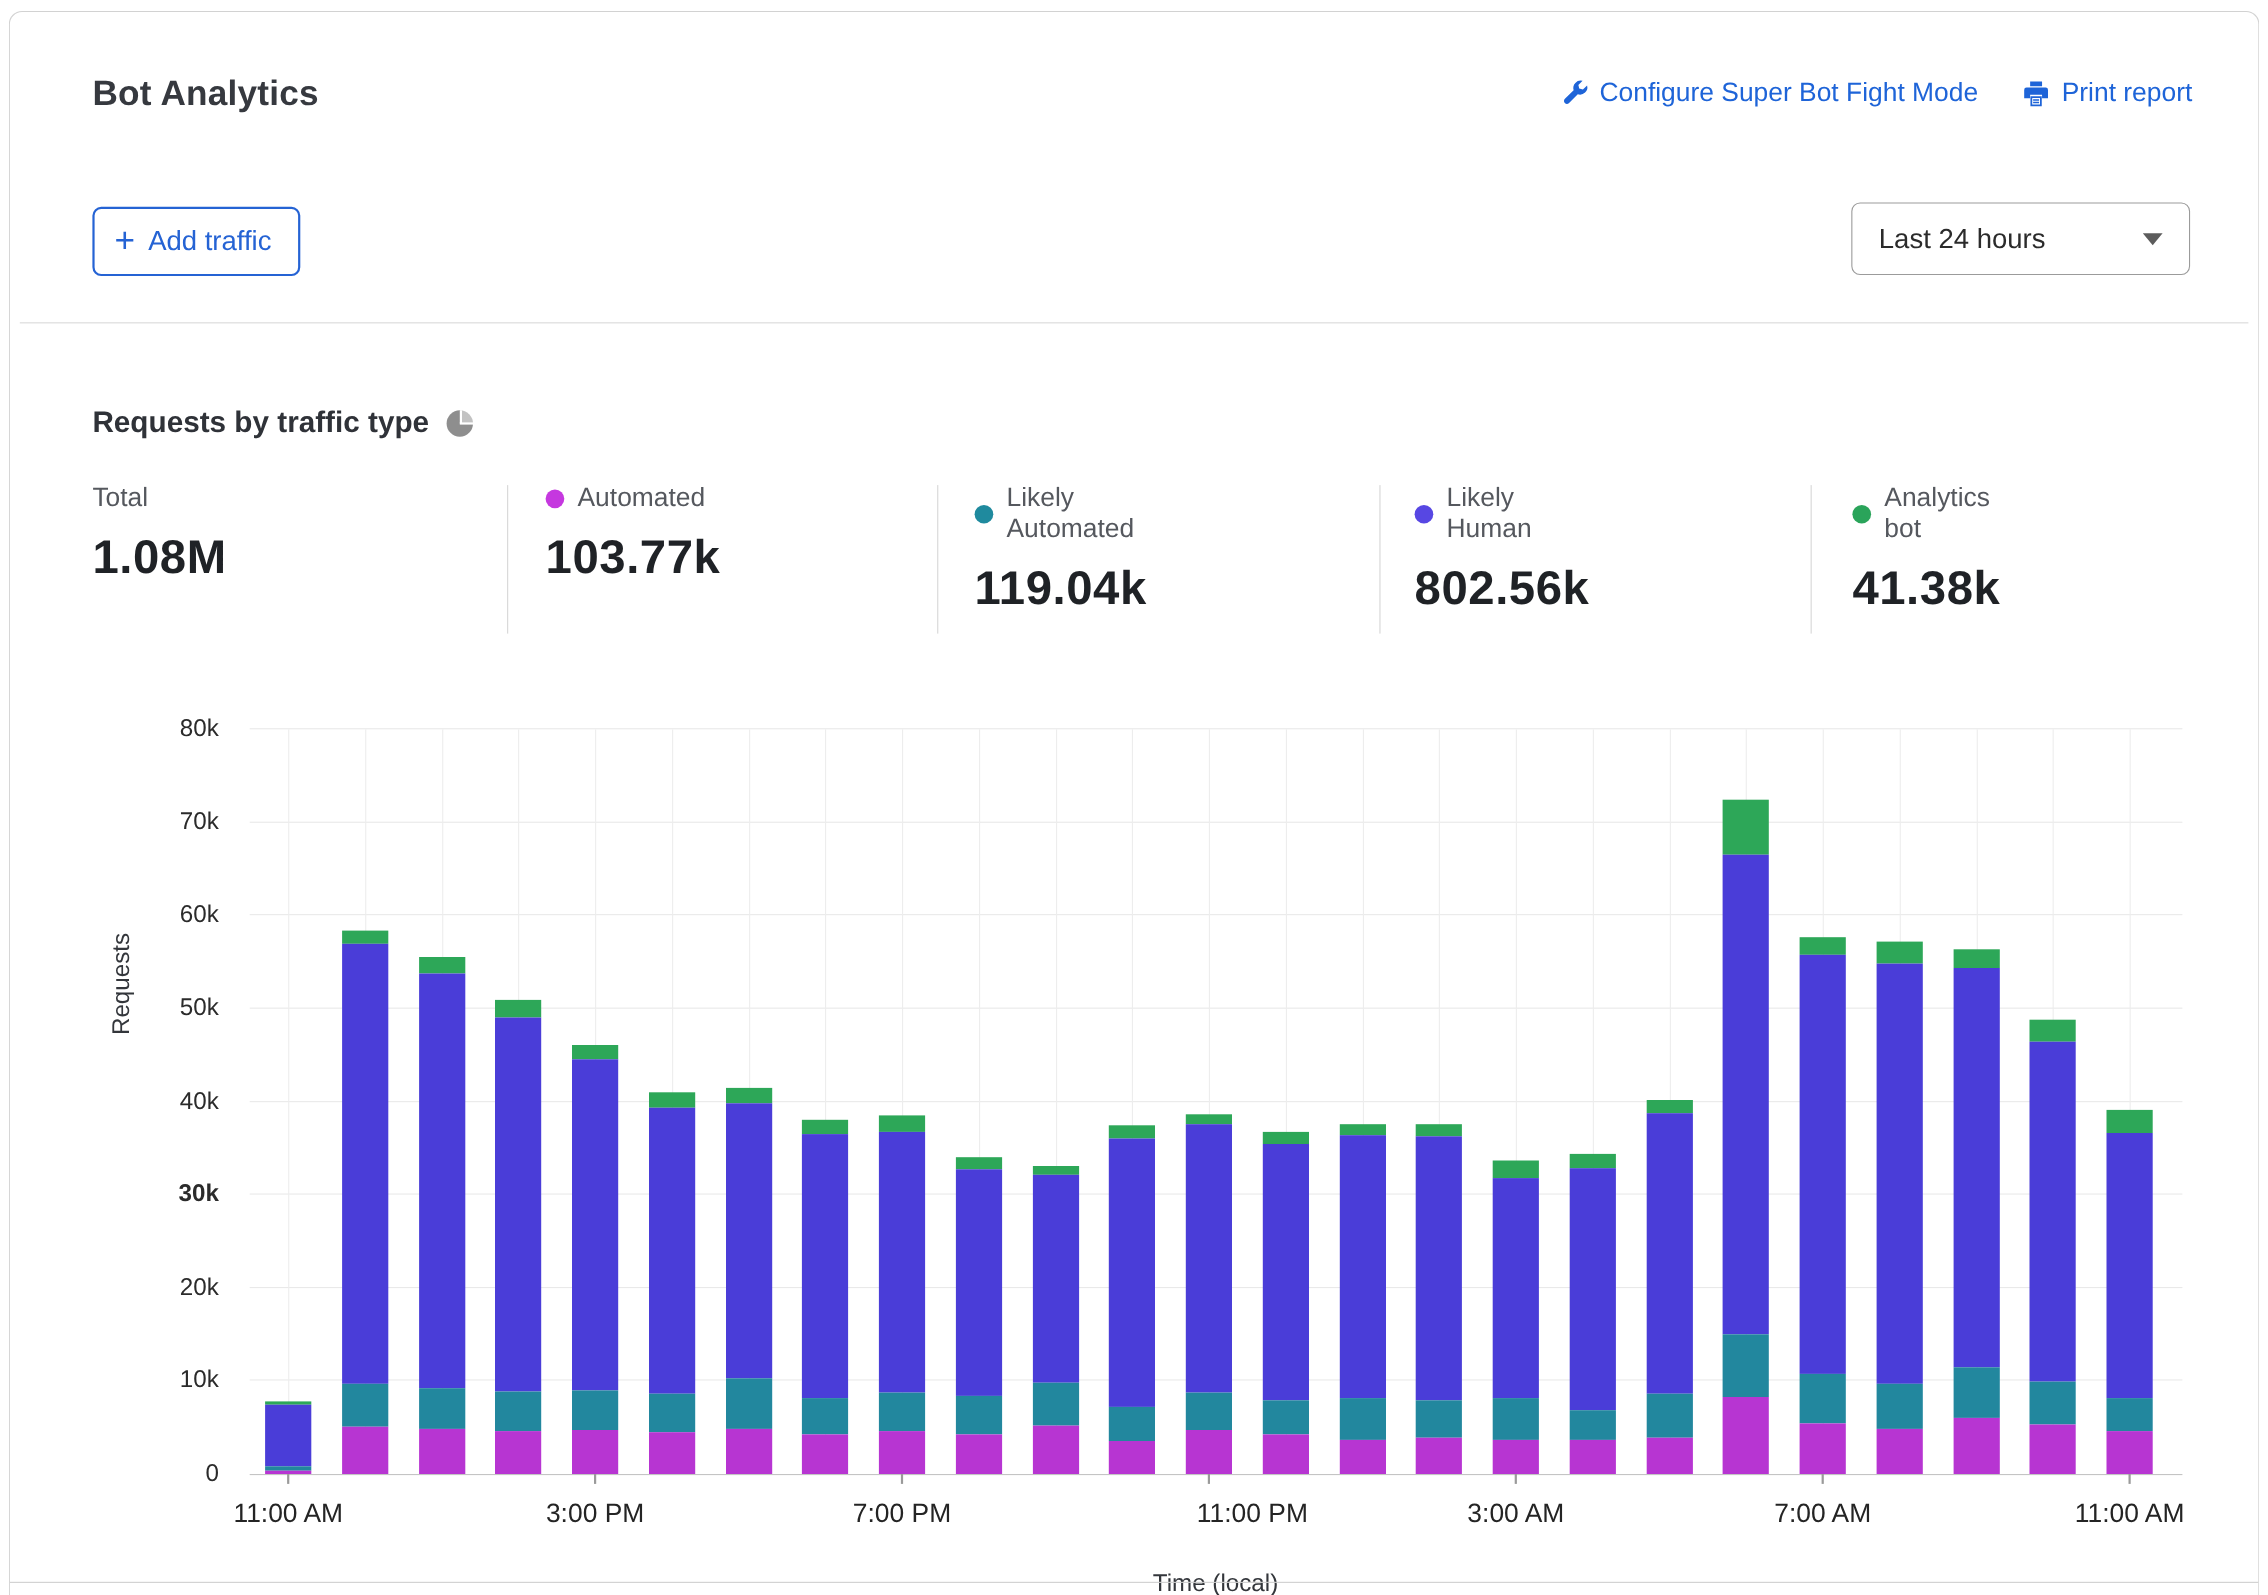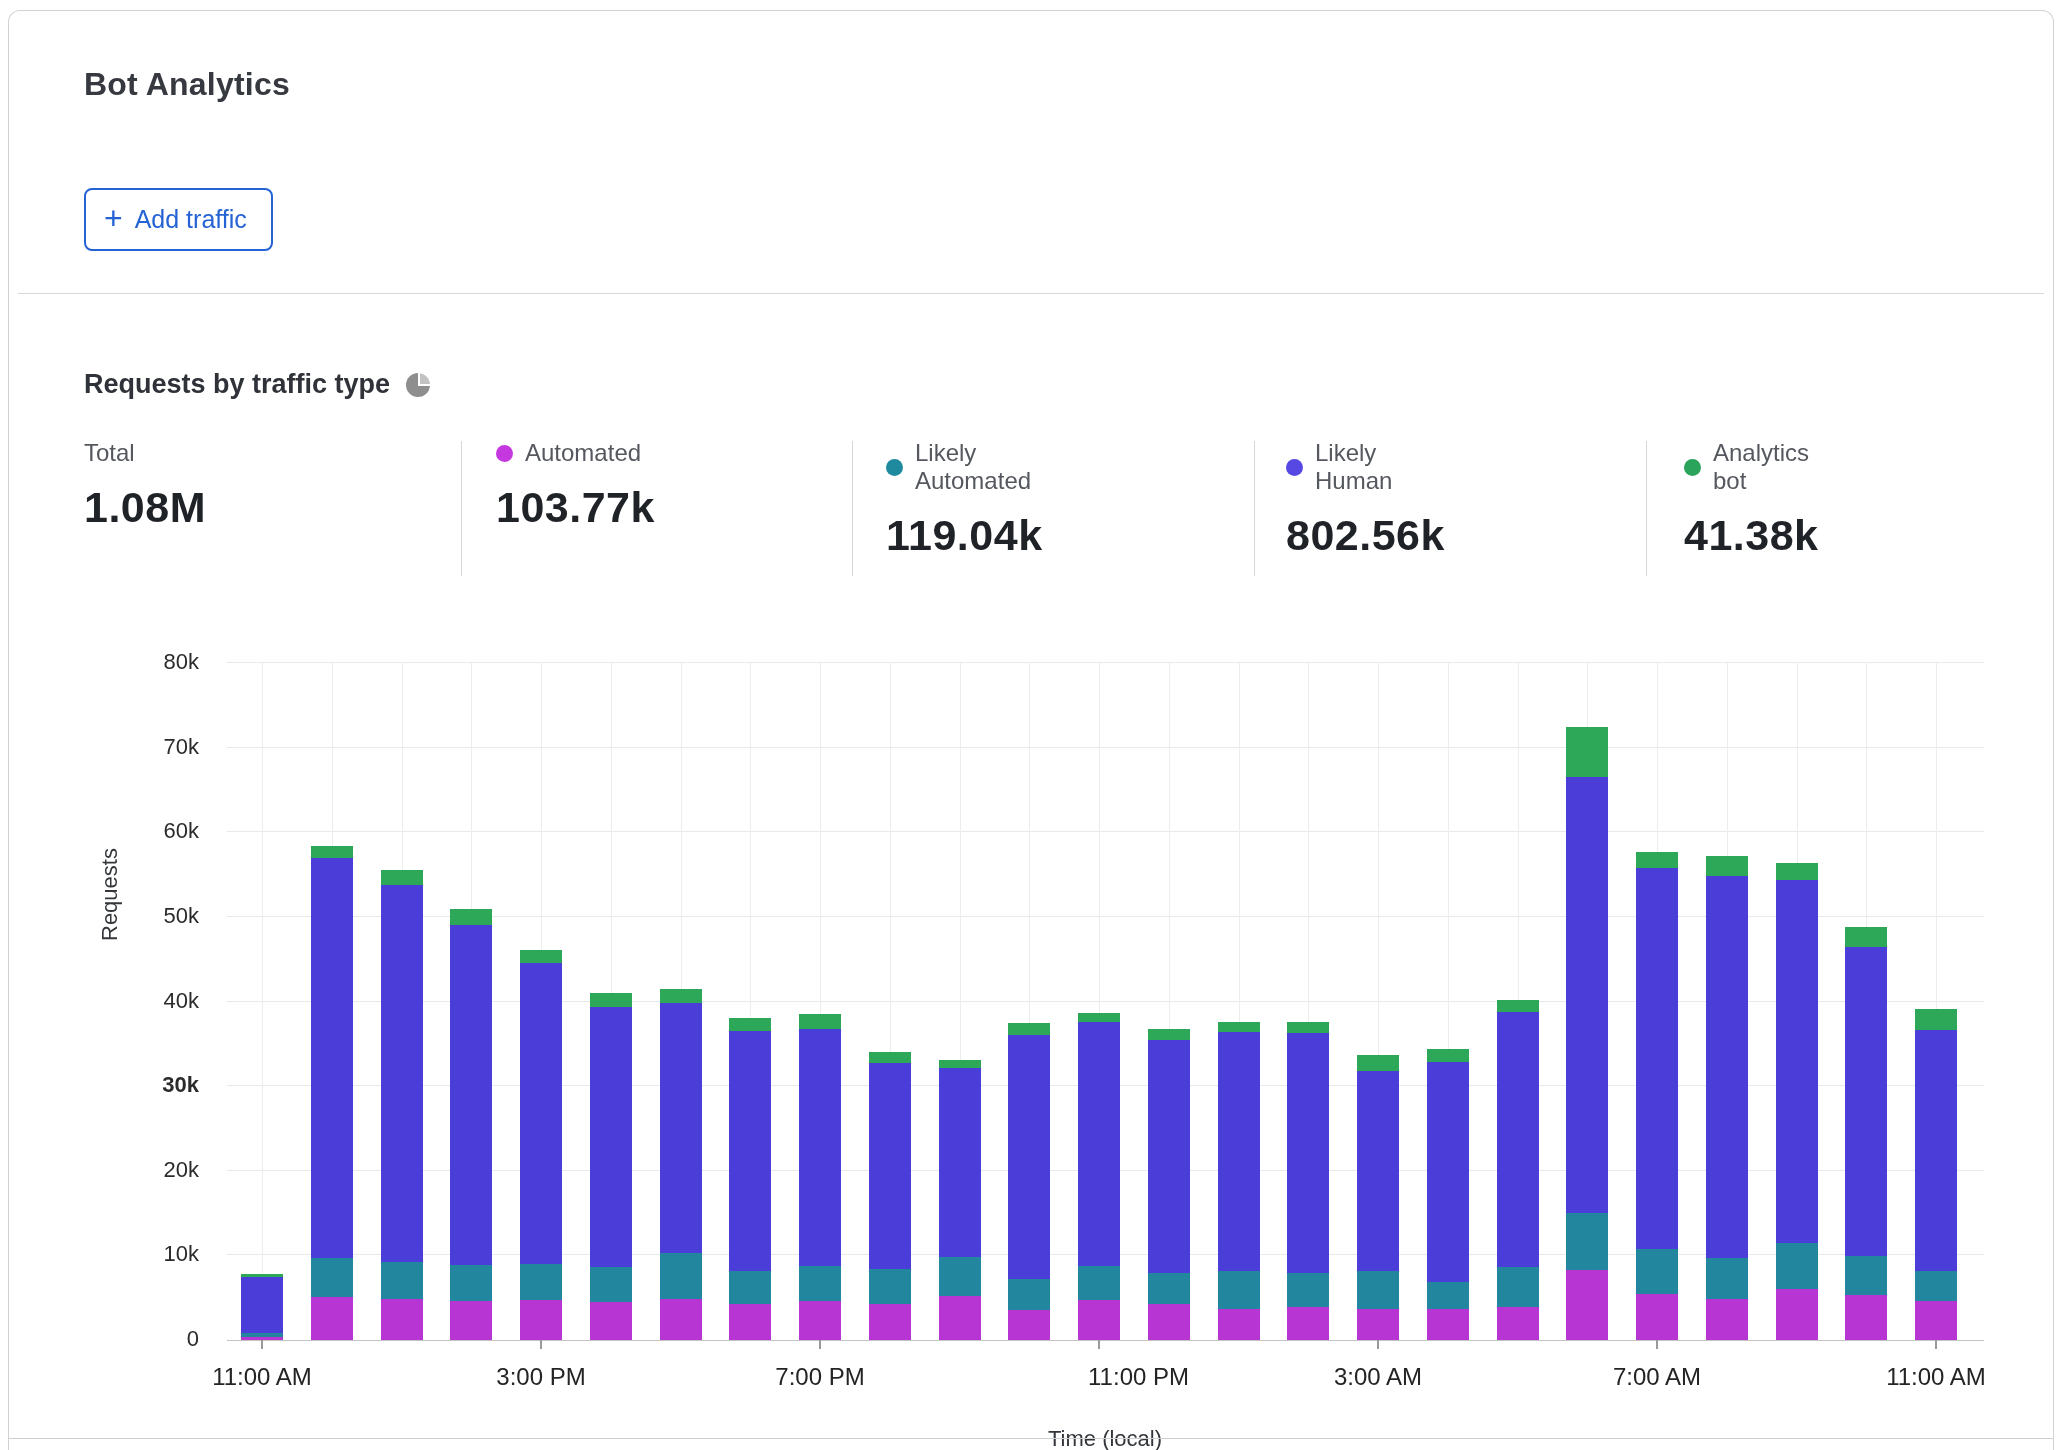--- a/index.html
+++ b/index.html
@@ -53,26 +53,51 @@
   .xaxis-title { position:absolute; left:996px; top:1415px; width:200px; text-align:center; font-size:22px; color:#33363b; }
 </style>
 </head>
 <body>
 
 <div class="screen">
   <div class="card">
 
     <div class="page-title">Bot Analytics</div>
 
+    <div class="top-links">
+      <div class="link">
+        <span>
+          <svg width="26" height="26" viewBox="0 0 24 24" fill="#1e64d8">
+            <path d="M22.9 5.2a6.2 6.2 0 0 1-7.8 7.5L8 19.8a2.5 2.5 0 1 1-3.5-3.5l7.1-7.1A6.2 6.2 0 0 1 19.1 1.4l-3.5 3.4.7 3.1 3.1.7 3.5-3.4z"></path>
+          </svg>
+        </span>
+        <span>Configure Super Bot Fight Mode</span>
+      </div>
+      <div class="link">
+        <span>
+          <svg width="26" height="26" viewBox="0 0 24 24" fill="#1e64d8">
+            <path d="M7 2h10v4H7z"></path>
+            <path d="M4 7h16a2 2 0 0 1 2 2v7h-5v-3H7v3H2V9a2 2 0 0 1 2-2z"></path>
+            <path d="M8 15h8v7H8z" stroke="#1e64d8" stroke-width="1.5" fill="#fff"></path>
+            <path d="M9.5 17.5h5M9.5 19.5h5" stroke="#1e64d8" stroke-width="1.2"></path>
+          </svg>
+        </span>
+        <span>Print report</span>
+      </div>
+    </div>
 
     <button class="add-filter">
       <span class="plus">+</span>
       <span>Add traffic</span>
     </button>
 
+    <div class="time-select">
+      <span>Last 24 hours</span>
+      <span class="caret"></span>
+    </div>
 
     <div class="header-divider"></div>
 
     <div class="section-title">
       <span class="txt">Requests by traffic type</span>
       <span class="pie-icon"></span>
     </div>
 
     <div class="stats">
       <div class="stat" style="left:0">

